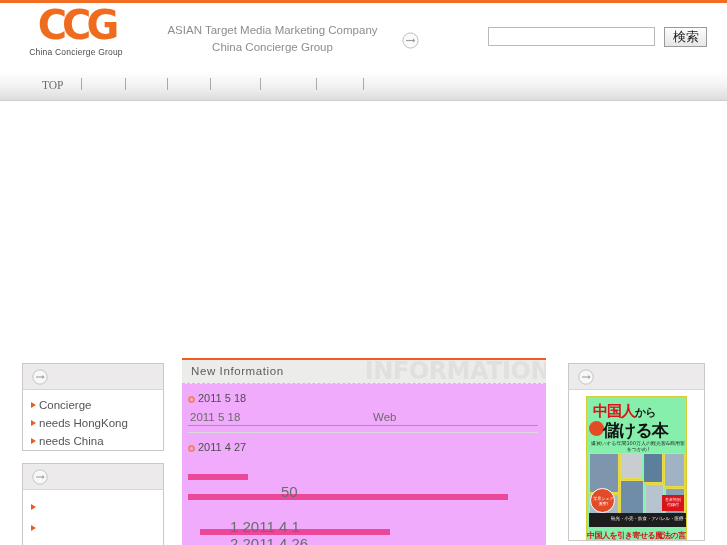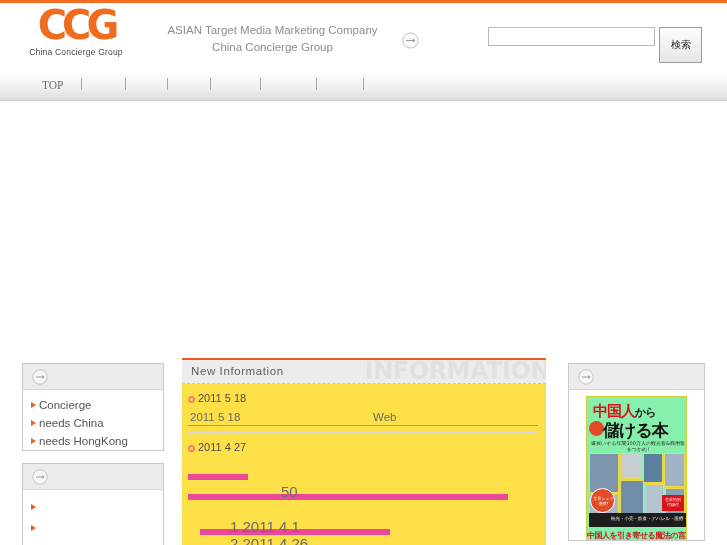--- a/index.html
+++ b/index.html
@@ -77,25 +77,26 @@
     width: 167px; height: 19px;
     border: 1px solid #b9b9b9;
     background: #fff;
     font-family: "Liberation Sans", sans-serif;
     font-size: 11px;
     padding: 0 3px;
     color: #333;
     vertical-align: top;
   }
   #search-button {
-    width: 43px; height: 36px;
+    margin-left: 5px;
+    width: 43px; height: 20px;
     border: 1px solid #9a9a9a;
     background: linear-gradient(#fdfdfd, #e6e6e6);
     font-family: "DejaVu Sans", sans-serif;
-    font-size: 10px;
+    font-size: 13px;
     color: #1b1b1b;
     vertical-align: top;
     cursor: pointer;
   }
 
   
   #nav {
     position: absolute;
     top: 71px; left: 0;
     width: 727px; height: 30px;
@@ -184,21 +185,21 @@
   #left-box2-body { height: 68px; padding: 8px 0 0 0; }
   .link-row-empty { height: 21px; padding-left: 8px; }
 
   
   #col-center {
     position: absolute;
     left: 182px; top: 3px;
     width: 364px;
     height: 187px;
     border-top: 2px solid #f05a23;
-    background: #fde047;
+    background: #f0abfc;
   }
   #info-head {
     position: relative;
     height: 24px;
     background: #ececea;
     border-bottom: 1px dashed #c7c5c3;
     overflow: hidden;
   }
   #info-head-title {
     position: absolute;
@@ -457,24 +458,24 @@
             <line x1="4" y1="8" x2="11" y2="8" stroke="#9a9a9a" stroke-width="1"></line>
             <polygon points="10.4,5.9 12.5,8 10.4,10.1" fill="#9a9a9a"></polygon>
           </svg>
         </span>
       </div>
       <div class="panel-body" id="left-box1-body">
         <div class="link-row">
           <span class="tri"></span><span>Concierge</span>
         </div>
         <div class="link-row">
+          <span class="tri"></span><span>needs HongKong</span>
+        </div>
+        <div class="link-row">
           <span class="tri"></span><span>needs China</span>
-        </div>
-        <div class="link-row">
-          <span class="tri"></span><span>needs HongKong</span>
         </div>
       </div>
     </div>
 
     <div id="left-box2">
       <div class="panel-head">
         <span class="arrow-ico">
           <svg width="16" height="16" viewBox="0 0 16 16">
             <circle cx="8" cy="8" r="7.2" fill="#f7f7f7" stroke="#c4c4c4" stroke-width="1"></circle>
             <line x1="4" y1="8" x2="11" y2="8" stroke="#9a9a9a" stroke-width="1"></line>

